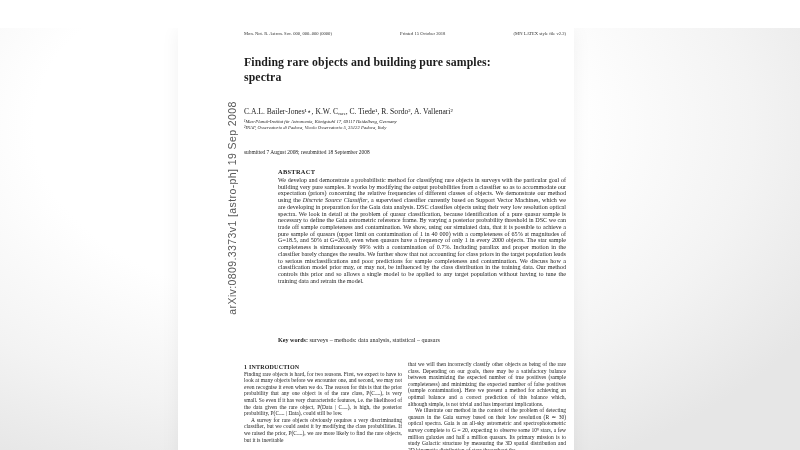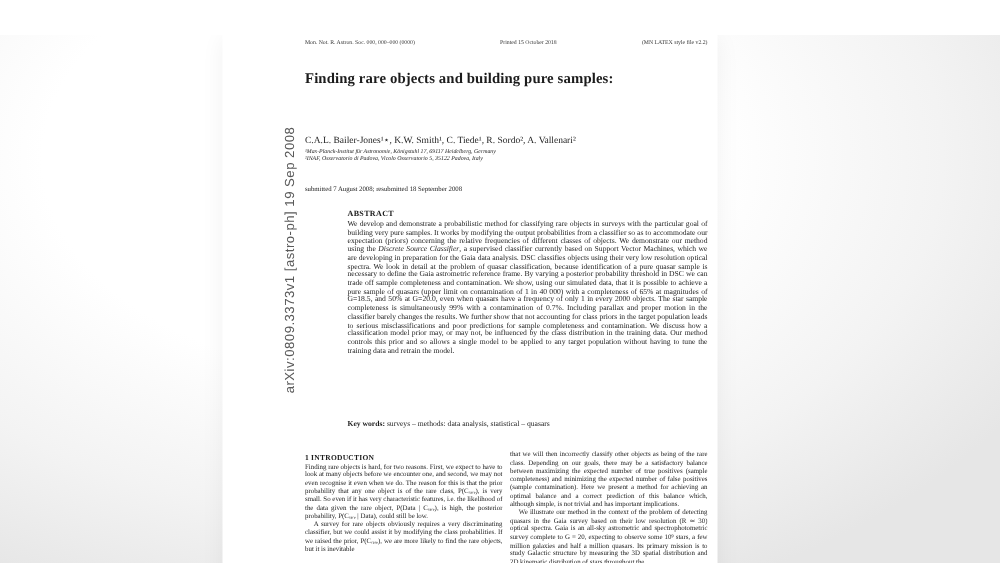--- a/index.html
+++ b/index.html
@@ -69,23 +69,24 @@
     <div class="running-header">
       <span>Mon. Not. R. Astron. Soc. 000, 000–000 (0000)</span>
       <span>Printed 15 October 2018</span>
       <span>(MN LATEX style file v2.2)</span>
     </div>
 
     <div class="arxiv-stamp">arXiv:0809.3373v1  [astro-ph]  19 Sep 2008</div>
 
     <h1 class="title">
       <span class="tline">Finding rare objects and building pure samples:</span>
+      <span class="tline">spectra</span>
     </h1>
 
-    <div class="authors">C.A.L. Bailer-Jones¹⋆, K.W. Smith¹, C. Tiede¹, R. Sordo², A. Vallenari²</div>
+    <div class="authors">C.A.L. Bailer-Jones¹⋆, K.W. Cᵣₐᵣₑ, C. Tiede¹, R. Sordo², A. Vallenari²</div>
 
     <div class="affils">
       <div>¹Max-Planck-Institut für Astronomie, Königstuhl 17, 69117 Heidelberg, Germany</div>
       <div>²INAF, Osservatorio di Padova, Vicolo Osservatorio 5, 35122 Padova, Italy</div>
     </div>
 
     <div class="submitted">submitted 7 August 2008; resubmitted 18 September 2008</div>
 
     <div class="abstract-head">ABSTRACT</div>
 

